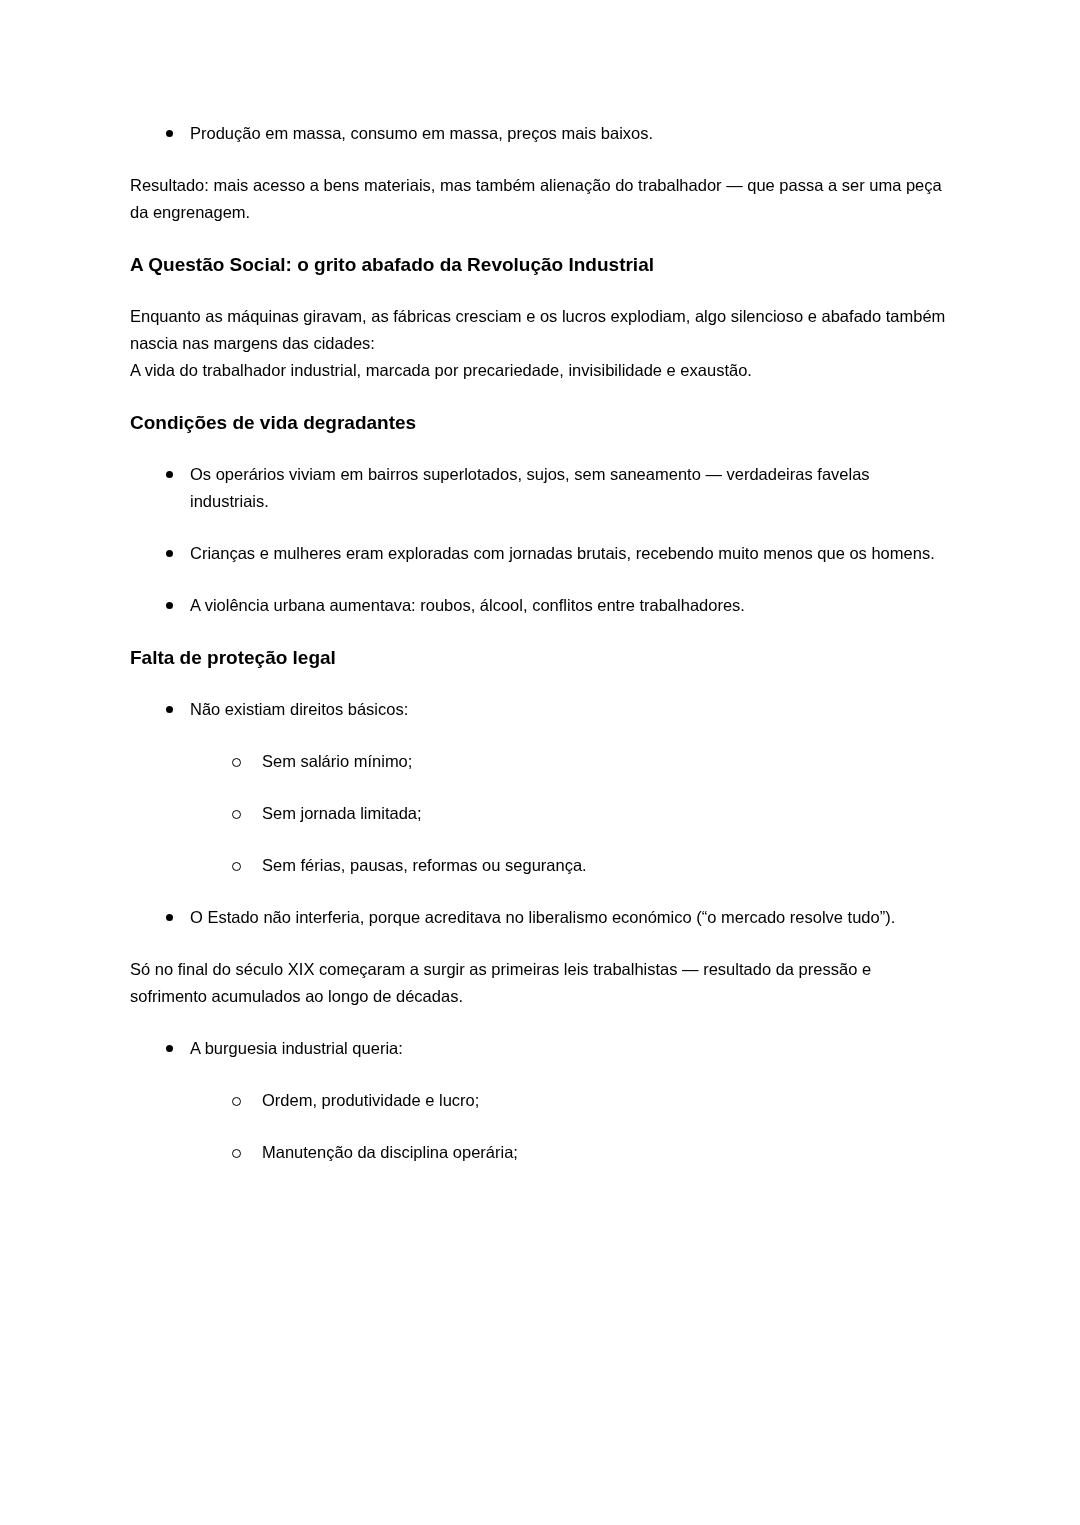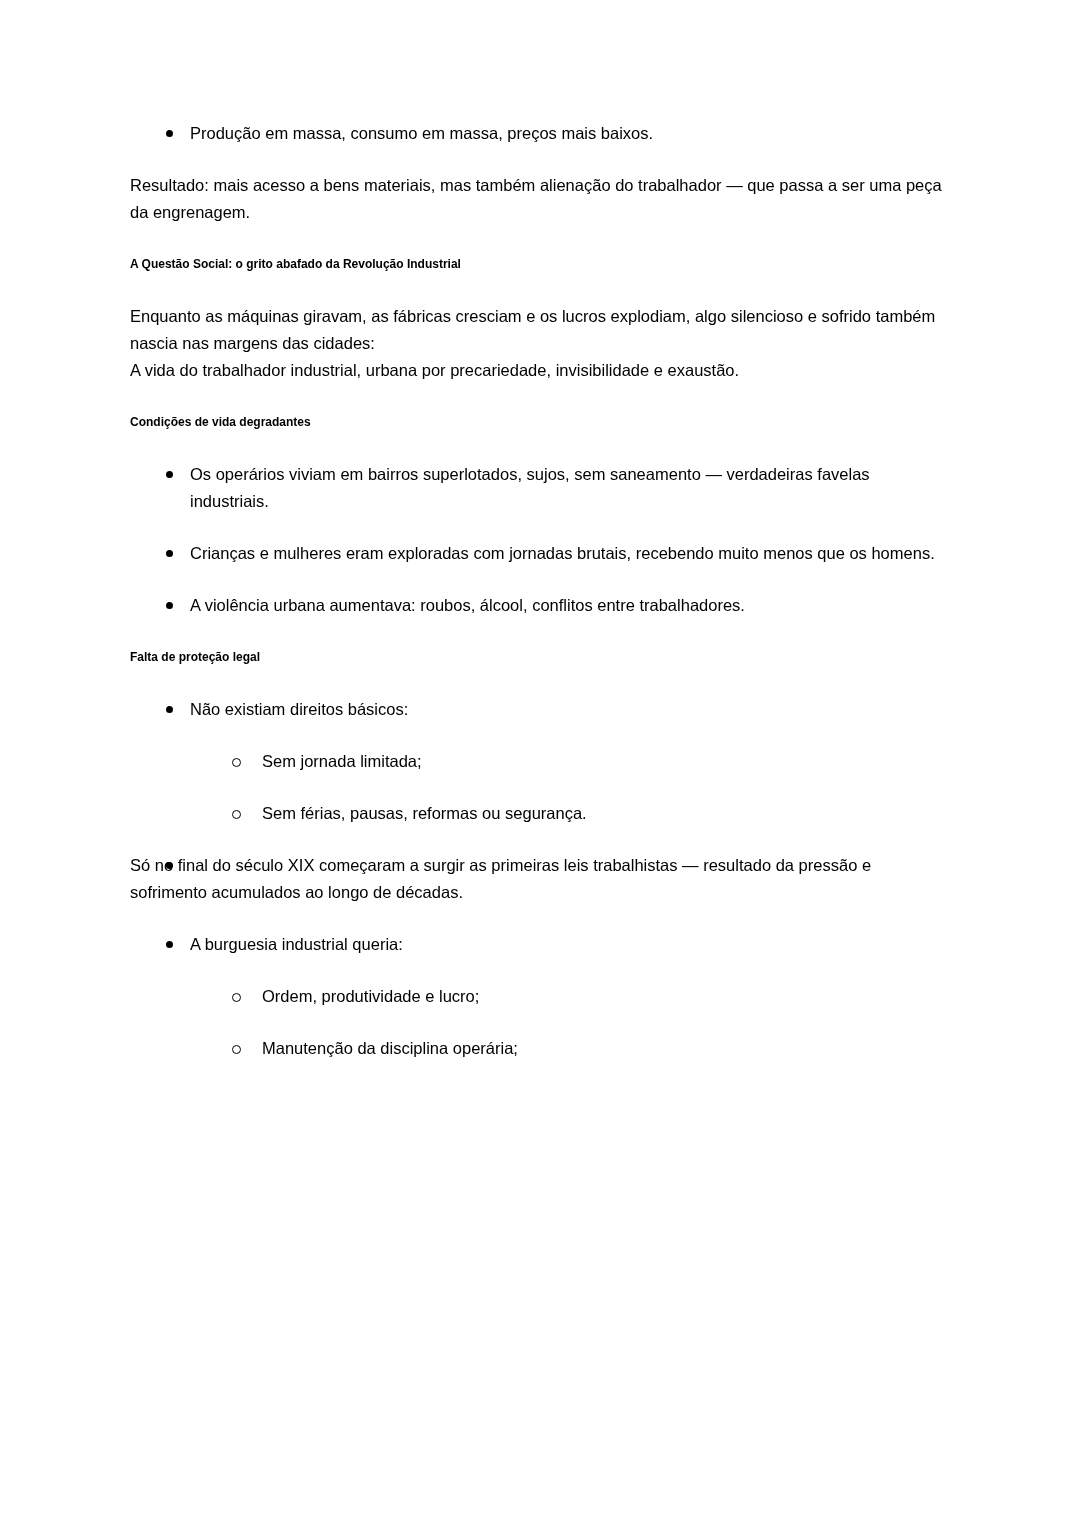--- a/index.html
+++ b/index.html
@@ -16,21 +16,21 @@
     background: #ffffff;
     color: #000000;
     font-family: "Liberation Sans", sans-serif;
     font-size: 16.5px;
     line-height: 27px;
     overflow: hidden;
   }
   .block { margin: 0 0 25px 0; }
   .h {
     font-weight: 700;
-    font-size: 12px;
+    font-size: 19px;
     margin: 0 0 25px 0;
   }
   .li1 {
     position: relative;
     padding-left: 60px;
   }
   .li1 > .marker {
     position: absolute;
     left: 36px;
     top: 10px;
@@ -66,21 +66,21 @@
     <span class="txt"><span>Produção em massa, consumo em massa, preços mais baixos.</span></span>
   </div>
 
   <div class="block p">
     <span class="txt"><span class="b">Resultado:</span><span> mais acesso a bens materiais, mas também </span><span class="b">alienação do trabalhador</span><span> — que passa a ser uma peça da engrenagem.</span></span>
   </div>
 
   <div class="h block">A Questão Social: o grito abafado da Revolução Industrial</div>
 
   <div class="block p">
-    <span class="txt"><span>Enquanto as máquinas giravam, as fábricas cresciam e os lucros explodiam, algo </span><span class="b">silencioso e sofrido</span><span> também nascia nas margens das cidades:</span><br><span>A </span><span class="b">vida do trabalhador industrial</span><span>, urbana por </span><span class="b">precariedade, invisibilidade e exaustão</span><span>.</span></span>
+    <span class="txt"><span>Enquanto as máquinas giravam, as fábricas cresciam e os lucros explodiam, algo </span><span class="b">silencioso e abafado</span><span> também nascia nas margens das cidades:</span><br><span>A </span><span class="b">vida do trabalhador industrial</span><span>, marcada por </span><span class="b">precariedade, invisibilidade e exaustão</span><span>.</span></span>
   </div>
 
   <div class="h block">Condições de vida degradantes</div>
 
   <div class="block li1">
     <span class="marker"></span>
     <span class="txt"><span>Os operários viviam em </span><span class="b">bairros superlotados</span><span>, sujos, sem saneamento — verdadeiras </span><span class="b">favelas industriais</span><span>.</span></span>
   </div>
 
 
@@ -94,33 +94,38 @@
     <span class="txt"><span>A violência urbana aumentava: roubos, álcool, conflitos entre trabalhadores.</span></span>
   </div>
 
   <div class="h block">Falta de proteção legal</div>
 
   <div class="block li1">
     <span class="marker"></span>
     <span class="txt"><span>Não existiam direitos básicos:</span></span>
   </div>
 
+  <div class="block li2">
+    <span class="marker"></span>
+    <span class="txt"><span>Sem </span><span class="b">salário mínimo</span><span>;</span></span>
+  </div>
 
   <div class="block li2">
     <span class="marker"></span>
     <span class="txt"><span>Sem </span><span class="b">jornada limitada</span><span>;</span></span>
   </div>
 
   <div class="block li2">
     <span class="marker"></span>
     <span class="txt"><span>Sem </span><span class="b">férias, pausas, reformas ou segurança</span><span>.</span></span>
   </div>
 
   <div class="block li1">
     <span class="marker"></span>
+    <span class="txt"><span>O Estado </span><span class="b">não interferia</span><span>, porque acreditava no liberalismo económico (“o mercado resolve tudo”).</span></span>
   </div>
 
   <div class="block p">
     <span class="txt"><span>Só </span><span class="b">no final do século XIX</span><span> começaram a surgir </span><span class="b">as primeiras leis trabalhistas</span><span> — resultado da </span><span class="b">pressão e sofrimento acumulados</span><span> ao longo de décadas.</span></span>
   </div>
 
 
   <div class="block li1">
     <span class="marker"></span>
     <span class="txt"><span>A </span><span class="b">burguesia industrial</span><span> queria:</span></span>

